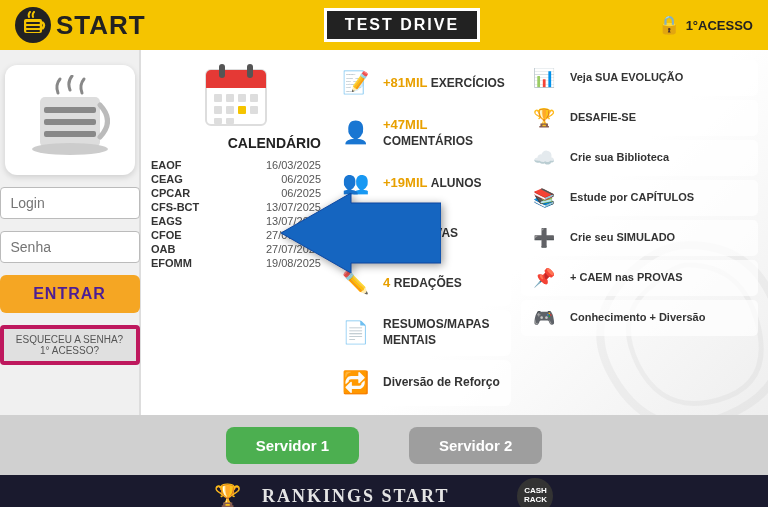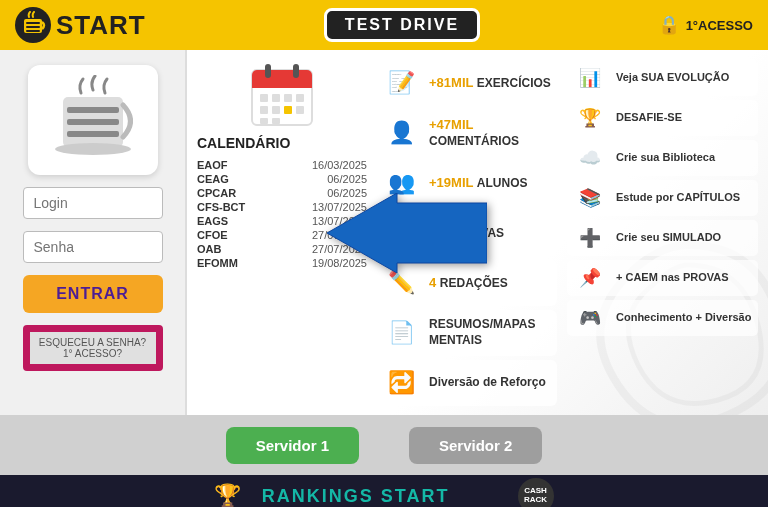--- a/index.html
+++ b/index.html
@@ -42,21 +42,21 @@
       color: #222;
       letter-spacing: 1px;
     }
     .test-drive-badge {
       background: #222;
       color: #fff;
       font-weight: 900;
       font-size: 16px;
       padding: 5px 18px;
       border: 3px solid #fff;
-      border-radius: 8px;
+      border-radius: 0;
       letter-spacing: 2px;
     }
     .first-access {
       display: flex;
       align-items: center;
       gap: 5px;
       color: #222;
       font-weight: 700;
       font-size: 13px;
     }
@@ -66,21 +66,21 @@
 
     
     .main-content {
       display: flex;
       height: calc(507px - 50px - 50px - 42px);
       background: #e8e8e8;
     }
 
     
     .left-panel {
-      width: 187px;
+      width: 141px;
       background: #f0f0f0;
       border-right: 2px solid #ddd;
       display: flex;
       flex-direction: column;
       align-items: center;
       padding: 15px 10px;
       gap: 12px;
     }
     .coffee-icon-container {
       background: #fff;
@@ -115,21 +115,21 @@
       border: none;
       border-radius: 6px;
       cursor: pointer;
       letter-spacing: 1px;
     }
     .forgot-btn {
       font-size: 10px;
       color: #555;
       text-align: center;
       background: #e0e0e0;
-      border: 7px solid #be185d;
+      border: 4px solid #be185d;
       border-radius: 4px;
       padding: 5px 8px;
       cursor: pointer;
       width: 140px;
     }
 
     
     .right-panel {
       flex: 1;
       background: #fff;
@@ -153,21 +153,21 @@
       z-index: 1;
       width: 170px;
       flex-shrink: 0;
     }
     .calendar-icon-box {
       display: flex;
       justify-content: center;
       margin-bottom: 5px;
     }
     .calendar-title {
-      text-align: left;
+      text-align: right;
       font-weight: 900;
       font-size: 14px;
       margin-bottom: 8px;
       color: #222;
     }
     .calendar-item {
       display: flex;
       justify-content: space-between;
       font-size: 11px;
       color: #333;
@@ -300,24 +300,25 @@
     
     .bottom-banner {
       height: 42px;
       background: #1a1a2e;
       display: flex;
       align-items: center;
       justify-content: center;
       gap: 20px;
     }
     .rankings-text {
-      color: #14b8a6;
+      color: #e5e5e5;
       font-weight: 900;
       font-size: 18px;
       letter-spacing: 2px;
+      font-family: Liberation Serif, serif;
     }
     .rankings-icon {
       font-size: 22px;
     }
     .cash-rack {
       font-size: 11px;
       color: #fff;
       background: #333;
       border-radius: 50%;
       width: 36px;

